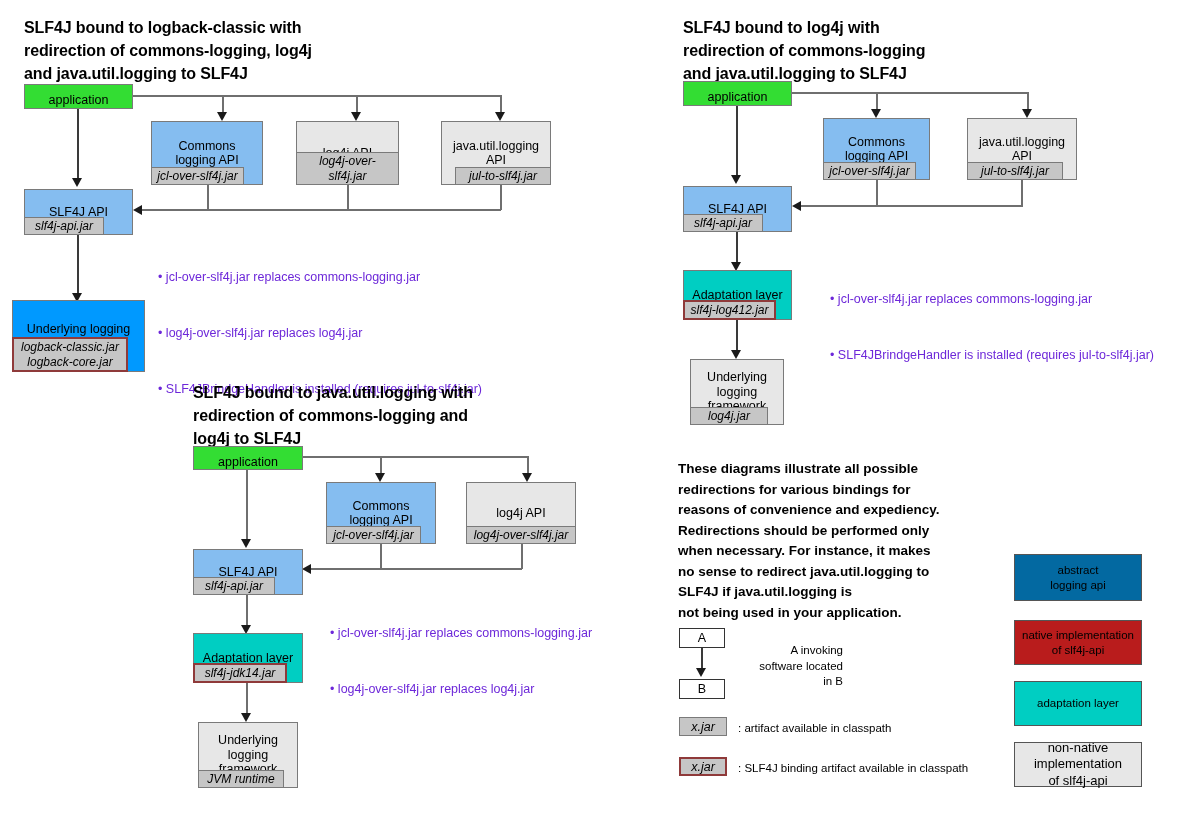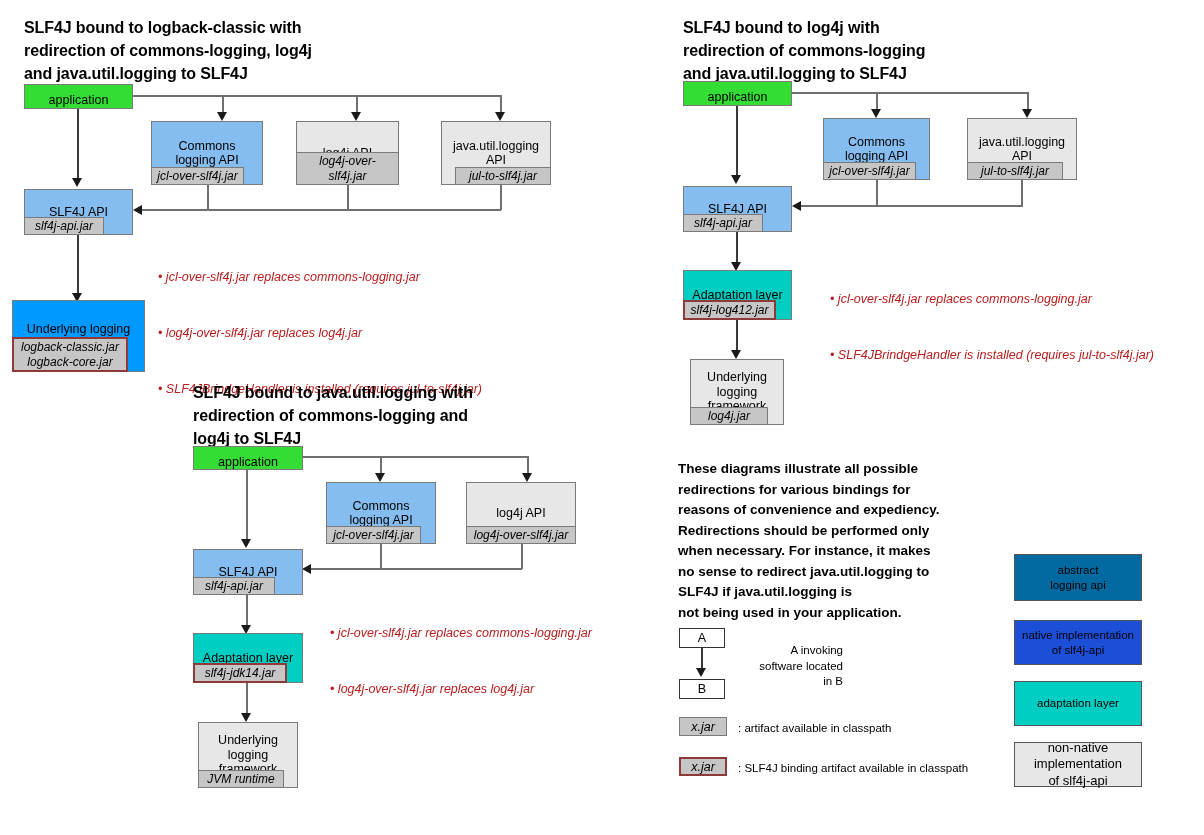--- a/index.html
+++ b/index.html
@@ -53,21 +53,21 @@
     border-top:9px solid #1a1a1a;
   }
   .arrow-l{
     position:absolute;width:0;height:0;
     border-top:5.5px solid transparent;border-bottom:5.5px solid transparent;
     border-right:9px solid #1a1a1a;
   }
 
   
   .notes{
-    position:absolute;font-size:12.5px;font-style:italic;color:#b91c1c;
+    position:absolute;font-size:12.5px;color:#6d28d9;
     line-height:1.5;white-space:pre;
   }
   .notes .b{display:block;}
 
   
   .para{
     position:absolute;font-weight:bold;font-size:13.5px;color:#000;
     line-height:1.52;white-space:pre-line;
   }
 
@@ -308,20 +308,20 @@
 in B</div>
 
   <div class="legend-jar" style="left:679px;top:717px;width:48px;height:19px;">x.jar</div>
   <div class="legend-txt" style="left:738px;top:721px;width:300px;">: artifact available in classpath</div>
 
   <div class="legend-jar binding" style="left:679px;top:757px;width:48px;height:19px;">x.jar</div>
   <div class="legend-txt" style="left:738px;top:761px;width:330px;">: SLF4J binding artifact available in classpath</div>
 
   <div class="swatch" style="left:1014px;top:554px;width:128px;height:47px;background:#0369a1;">abstract
 logging api</div>
-  <div class="swatch" style="left:1014px;top:620px;width:128px;height:45px;background:#1d4ed8;">native implementation
+  <div class="swatch" style="left:1014px;top:620px;width:128px;height:45px;background:#b91c1c;">native implementation
 of slf4j-api</div>
   <div class="swatch" style="left:1014px;top:681px;width:128px;height:45px;background:#00cec2;">adaptation layer</div>
   <div class="swatch small" style="left:1014px;top:742px;width:128px;height:45px;background:#e7e7e7;">non-native implementation
 of slf4j-api</div>
 
 
 </div>
 
 </body></html>

